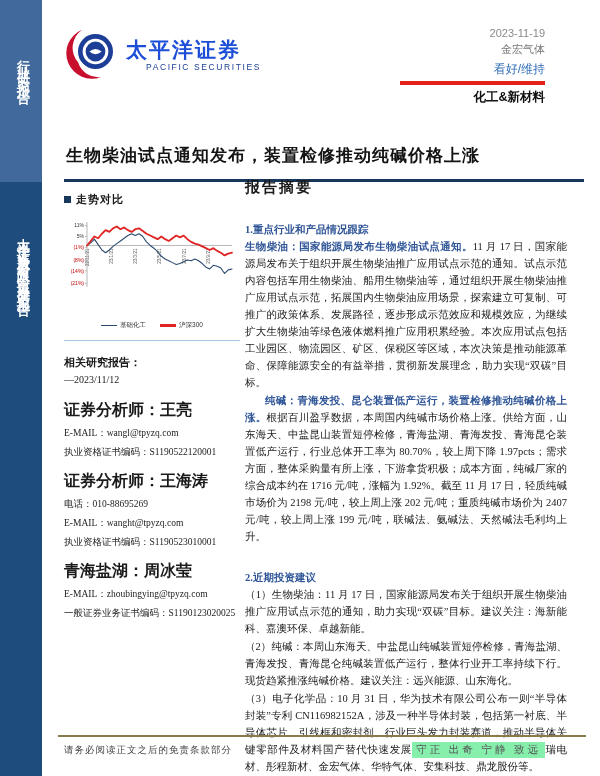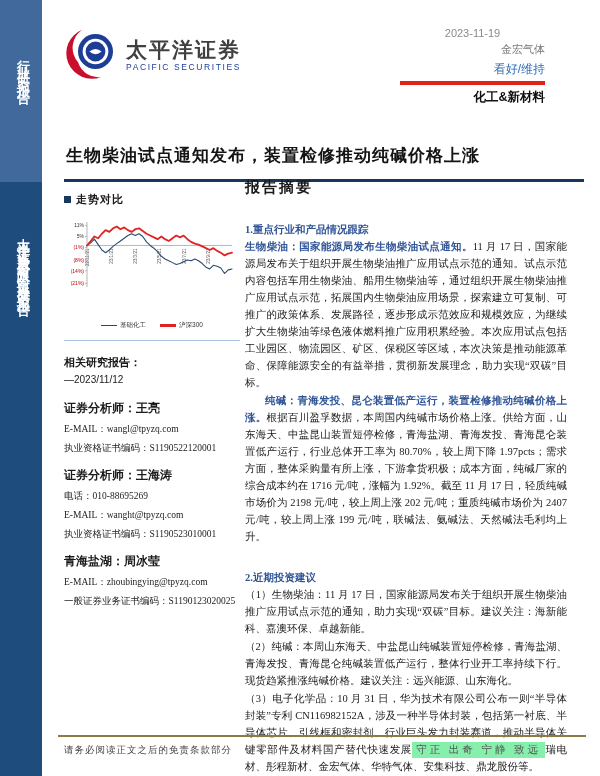--- a/index.html
+++ b/index.html
@@ -15,24 +15,24 @@
   .vtext {
     position:absolute; writing-mode:vertical-rl; color:#ffffff;
     font-size:13px; letter-spacing:6px; font-weight:bold; left:14px;
   }
   .vtext-top { top:50px; }
   .vtext-bottom { top:228px; letter-spacing:4px; }
   
   .logo { position:absolute; left:64px; top:26px; display:flex; align-items:flex-start; }
   .logo-mark { width:56px; height:58px; }
   .logo-text { margin-left:6px; margin-top:12px; font-family:"Liberation Sans","DejaVu Sans",sans-serif; }
-  .logo-cn { font-size:21px; font-weight:bold; color:#404040; letter-spacing:2px; line-height:1.1; }
-  .logo-en { font-size:8.5px; color:#1d3e97; letter-spacing:1.6px; margin-top:1px; }
+  .logo-cn { font-size:21px; font-weight:bold; color:#1d4ed8; letter-spacing:2px; line-height:1.1; }
+  .logo-en { font-size:8.5px; color:#1d3e97; letter-spacing:1.6px; margin-top:1px;margin-left:20px; }
   .header-right { position:absolute; right:55px; top:27px; text-align:right; font-family:"Liberation Sans","DejaVu Sans",sans-serif; }
-  .hr-date { font-size:11px; color:#8a8a8a;text-align:center; }
+  .hr-date { font-size:11px; color:#8a8a8a; }
   .hr-type { font-size:11px; color:#777777; margin-top:3px; }
   .hr-rating { font-size:12px; color:#2f6db5; margin-top:4px; }
   .hr-redline { height:4px; width:145px; margin:3px 0 4px auto; }
   .hr-industry { font-size:12.5px; color:#111111; font-weight:bold; }
   
   .report-title { position:absolute; left:66px; top:144px; width:510px; font-size:17px; font-weight:bold; letter-spacing:1px; color:#141414; }
   .title-rule { position:absolute; left:64px; top:179px; width:520px; height:3px; }
   
   .left-col { position:absolute; left:64px; top:192px; width:176px; }
   .chart-head { display:flex; align-items:center; gap:5px;text-align:right; }
@@ -40,22 +40,22 @@
   .chart-title { font-size:11px; font-weight:bold; letter-spacing:1px; }
   .chart-box { margin-top:8px; }
   .legend { display:flex; justify-content:center; gap:14px; margin-top:2px; font-size:6.5px; color:#333;
             font-family:"Liberation Sans","DejaVu Sans",sans-serif; align-items:center; }
   .legend-item { display:flex; align-items:center; gap:3px; }
   .legend-swatch { display:inline-block; width:16px; height:2px; }
   .divider { height:1px; background:#a9c6e4; margin-top:10px; }
   .related { margin-top:13px; font-size:10.5px; line-height:1.55; }
   .related-heading { font-weight:bold; font-size:11px; }
   .related-title { margin-top:2px; letter-spacing:0.5px; }
-  .related-date { margin-top:1px; font-family:Liberation Sans, sans-serif; font-size:10px; }
-  .analyst-title { font-size:12px; font-weight:bold; margin-top:12px; }
+  .related-date { margin-top:1px; font-family:Liberation Serif, serif; font-size:10px; }
+  .analyst-title { font-size:16px; font-weight:bold; margin-top:12px; }
   .analyst-row { font-size:9.5px; margin-top:6px; color:#222; }
   
   .right-col { position:absolute; left:245px; top:178px; width:322px; }
   .summary-heading { font-size:15px; font-weight:bold; letter-spacing:2px; }
   .sec-heading { font-size:10.5px; font-weight:bold; margin-top:26px; }
   .right-col p { font-size:10.5px; line-height:1.62; text-align:justify; margin-top:1px; }
   .lead { font-weight:bold; }
   
   .footer-line { position:absolute; left:58px; top:735px; width:528px; height:2px; }
   .footer-disclaimer { position:absolute; left:64px; top:744px; font-size:9.5px; color:#444; letter-spacing:1px; }

